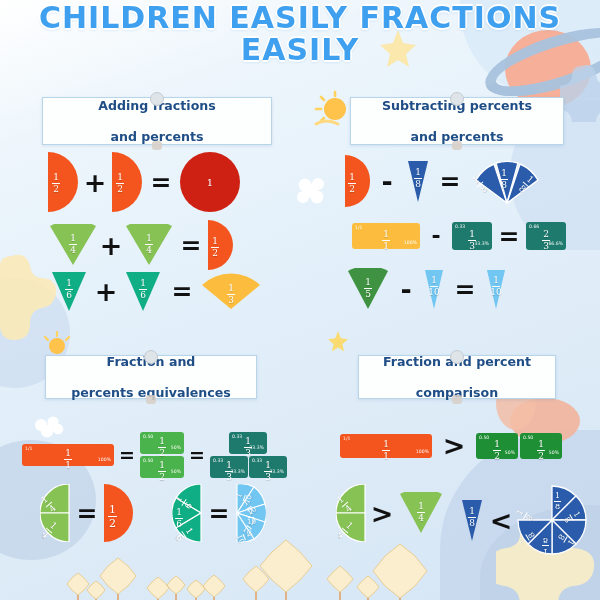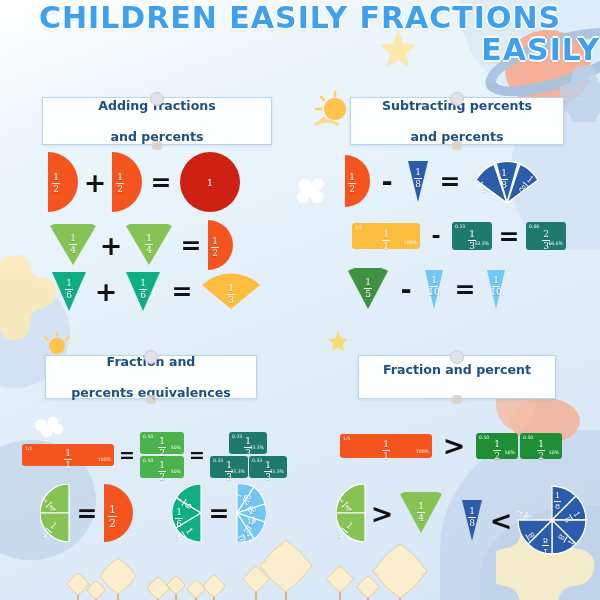--- a/index.html
+++ b/index.html
@@ -36,21 +36,21 @@
     background:#f2b49c;border-radius:50%;opacity:.9;}
   .pink-blob2{position:absolute;right:64px;top:376px;width:40px;height:54px;
     background:#f3bda6;border-radius:50%;opacity:.85;}
 
   
   .title{position:absolute;left:0;top:2px;width:600px;text-align:center;
     font-family:"DejaVu Sans",sans-serif;font-weight:bold;font-size:30px;letter-spacing:1px;
     color:#3ea0ee;line-height:1.06;
     text-shadow:1.6px 0 0 #fff,-1.6px 0 0 #fff,0 1.6px 0 #fff,0 -1.6px 0 #fff,
                 0 2px 3px rgba(60,140,210,.25);}
-  .title .l2{display:block;text-align:right;}
+  .title .l2{display:block;}
 
   
   .hdr{position:absolute;background:#fdfefe;border:1.6px solid #b9d5ea;
     box-shadow:0 1px 3px rgba(90,130,170,.18);display:flex;align-items:center;justify-content:center;}
   .hdr span{display:block;text-align:center;color:#1f4e87;font-weight:bold;font-size:12.6px;
     line-height:1.22;font-family:"DejaVu Sans",sans-serif;}
   .pin{position:absolute;left:50%;top:-6px;transform:translateX(-50%);
     width:12px;height:12px;border-radius:50%;background:#dfe4e8;border:1px solid #c3cbd2;}
   .pin-b{position:absolute;left:50%;bottom:-6px;transform:translateX(-50%);
     width:10px;height:9px;border-radius:3px;background:#d8cfc6;opacity:.85;}
@@ -471,20 +471,21 @@
       <div class="lbl" style="left:4px;top:45px;transform:rotate(68deg);font-size:7px;">
         <span class="frac"><span class="n" style="font-size:7px;line-height:7px;">1</span><span class="bar" style="width:6px;"></span><span class="d" style="font-size:7px;line-height:7px;">10</span></span></div>
     </div>
   </div>
 
   <div class="hdr" style="left:358px;top:355px;width:196px;height:42px;">
     <div class="pin"></div>
     <div class="pin-b"></div>
     <span>
       <span>Fraction and percent</span><br>
+      <span>comparison</span>
     </span>
   </div>
 
   <div class="row" style="left:340px;top:432px;">
     <div class="bar-rect" style="width:92px;height:24px;background:#f4551e;">
       <span class="pct pctl">1/1</span>
       <span class="pct pctr">100%</span>
       <div class="lbl" style="left:0;right:0;top:6px;">
         <span class="frac"><span class="n">1</span><span class="bar"></span><span class="d">1</span></span></div>
     </div>

